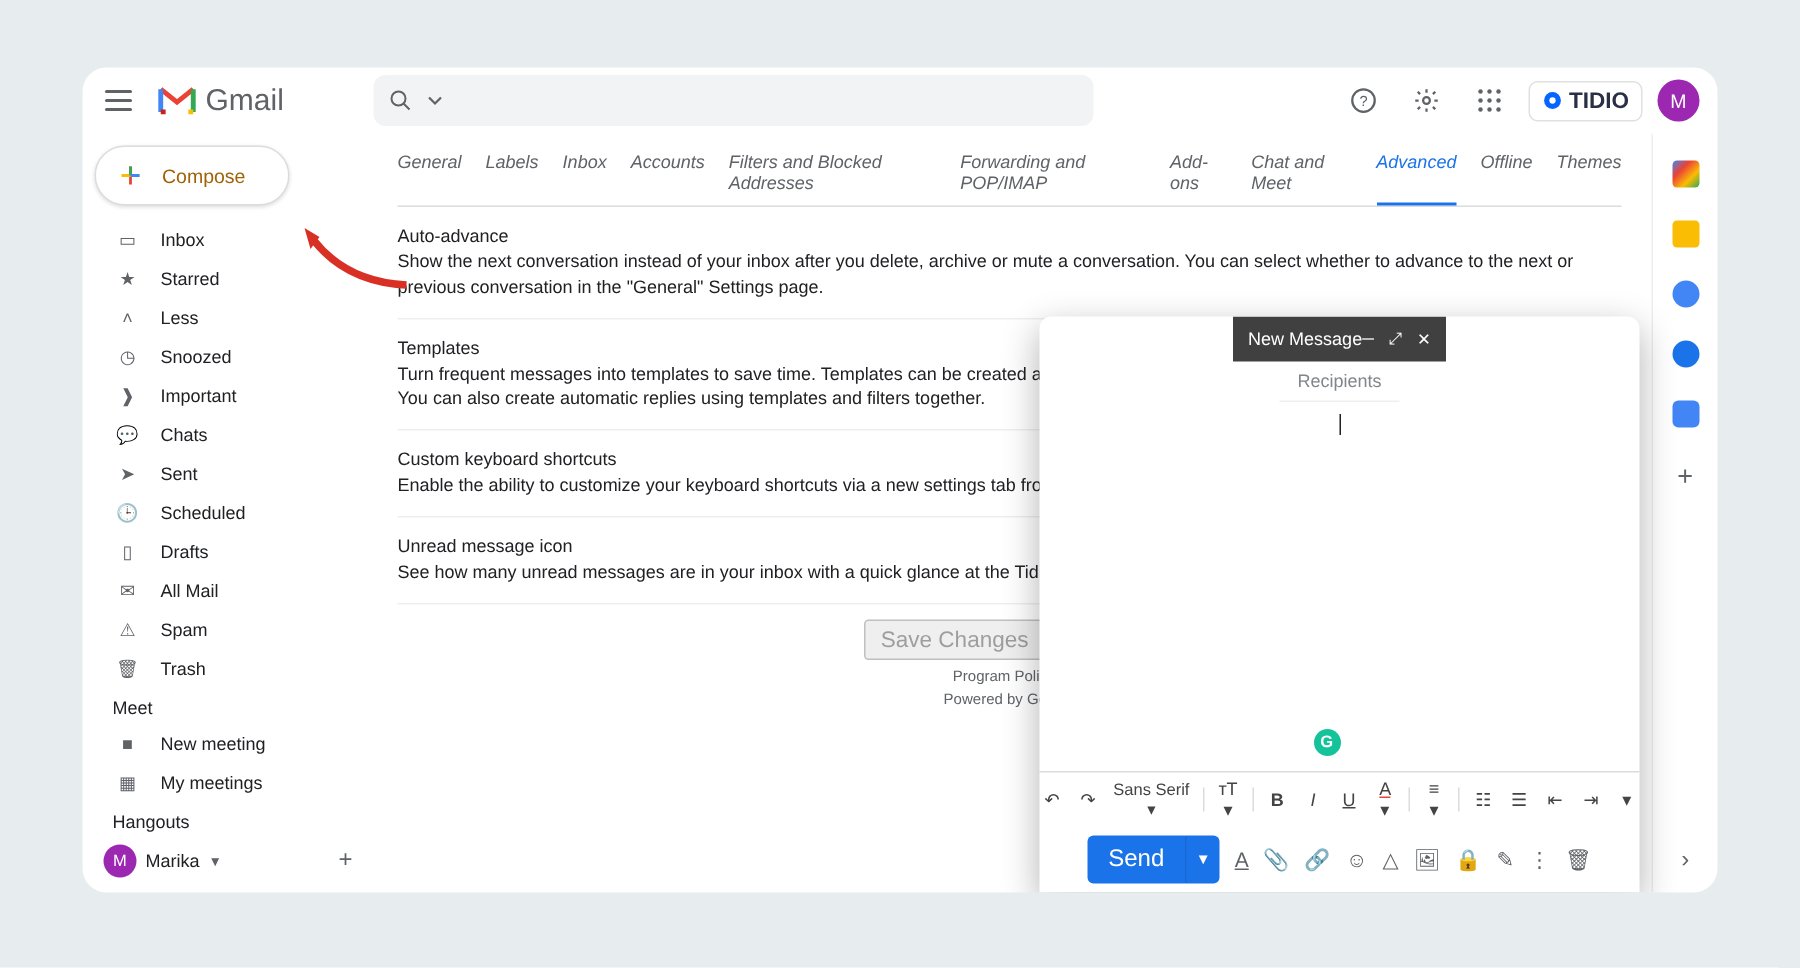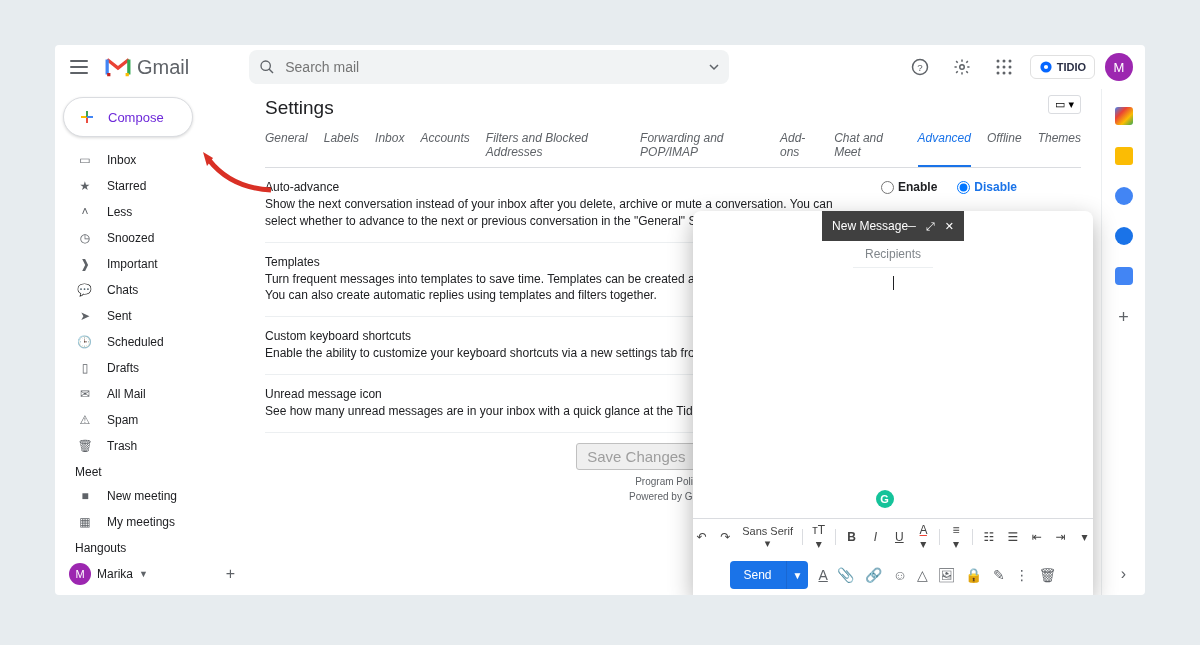--- a/index.html
+++ b/index.html
@@ -1,38 +1,38 @@
 <!DOCTYPE html>
 <html><head>
 <meta charset="utf-8">
 <style>
 * { box-sizing: border-box; margin: 0; padding: 0; font-family: Arial, sans-serif; }
 body { background: #e7ecef; padding: 45px 55px; }
-.app { background: #fff; border-radius: 4px; width: 1090px; height: 550px; position: relative; display: flex; flex-direction: column; overflow: hidden; }
+.app { background: #fff; border-radius: 16px; width: 1090px; height: 550px; position: relative; display: flex; flex-direction: column; overflow: hidden; }
 
 
 .header { height: 44px; display: flex; align-items: center; padding: 0 12px; gap: 10px; }
 .menu-icon { width: 24px; height: 24px; display: flex; flex-direction: column; justify-content: center; gap: 4px; padding: 0 3px; cursor: pointer; }
 .menu-icon span { height: 2px; background: #5f6368; border-radius: 1px; }
 .logo { display: flex; align-items: center; gap: 6px; margin-left: 4px; }
 .logo-m { width: 26px; height: 20px; position: relative; }
 .brand { font-size: 20px; color: #5f6368; font-weight: 400; }
 .search { margin-left: 50px; background: #f1f3f4; border-radius: 8px; height: 34px; width: 480px; display: flex; align-items: center; padding: 0 10px; gap: 10px; }
 .search-input { border: none; background: transparent; outline: none; font-size: 14px; flex: 1; color: #5f6368; }
 .spacer { flex: 1; }
 .hicon { width: 24px; height: 24px; color: #5f6368; display: flex; align-items: center; justify-content: center; cursor: pointer; font-size: 16px; margin: 0 4px; }
-.tidio-chip { display: flex; align-items: center; gap: 4px; padding: 4px 8px; border: 1px solid #e0e0e0; border-radius: 6px; font-size: 11px; font-weight: 700; color: #2a2f45; }
+.tidio-chip { display: flex; align-items: center; gap: 4px; padding: 4px 8px; border: 1px solid #e0e0e0; border-radius: 6px; font-size: 15px; font-weight: 700; color: #2a2f45; }
 .avatar { width: 28px; height: 28px; border-radius: 50%; background: #9c27b0; color: #fff; display: flex; align-items: center; justify-content: center; font-size: 13px; font-weight: 500; }
 
 
 .body { flex: 1; display: flex; overflow: hidden; }
 
 
 .sidebar { width: 190px; padding: 8px 0; display: flex; flex-direction: column; font-size: 13px; color: #202124; position: relative; }
-.compose { margin: 0 0 10px 8px; background: #fff; border: 1px solid #dadce0; border-radius: 24px; box-shadow: 0 1px 3px rgba(0,0,0,0.15); padding: 10px 20px 10px 14px; display: flex; align-items: center; gap: 12px; width: 130px; cursor: pointer; font-size: 13px; color: #6d28d9; }
+.compose { margin: 0 0 10px 8px; background: #fff; border: 1px solid #dadce0; border-radius: 24px; box-shadow: 0 1px 3px rgba(0,0,0,0.15); padding: 10px 20px 10px 14px; display: flex; align-items: center; gap: 12px; width: 130px; cursor: pointer; font-size: 13px; color: #a16207; }
 .plus-icon { width: 18px; height: 18px; position: relative; }
 .nav-item { display: flex; align-items: center; gap: 14px; padding: 5px 0 5px 22px; color: #202124; cursor: pointer; font-size: 12px; }
 .nav-item .nicon { width: 16px; height: 16px; display: flex; align-items: center; justify-content: center; color: #5f6368; }
 .section-label { font-size: 12px; font-weight: 500; padding: 6px 0 4px 20px; }
 .hangouts-row { display: flex; align-items: center; gap: 6px; padding: 4px 0 4px 14px; }
 .mini-avatar { width: 22px; height: 22px; border-radius: 50%; background: #9c27b0; color: #fff; display: flex; align-items: center; justify-content: center; font-size: 11px; }
 
 
 .main { flex: 1; padding: 6px 20px; overflow-y: auto; position: relative; }
 .page-title { font-size: 19px; color: #202124; margin: 2px 0 6px; font-weight: 400; }
@@ -61,21 +61,21 @@
 .cw-head { background: #404040; color: #fff; font-size: 12px; padding: 8px 10px; display: flex; align-items: center; }
 .cw-head-icons { margin-left: auto; display: flex; gap: 10px; font-size: 11px; }
 .cw-field { padding: 6px 12px; border-bottom: 1px solid #eceff1; font-size: 12px; color: #80868b; }
 .cw-body { flex: 1; padding: 8px 12px; position: relative; }
 .cursor { width: 1px; height: 14px; background: #202124; }
 .grammarly { position: absolute; right: 12px; bottom: 10px; width: 18px; height: 18px; border-radius: 50%; background: #15c39a; color: #fff; display: flex; align-items: center; justify-content: center; font-size: 11px; font-weight: 700; }
 .cw-toolbar { border-top: 1px solid #dadce0; padding: 4px 8px; display: flex; align-items: center; gap: 8px; font-size: 12px; color: #444; }
 .cw-toolbar .ti { cursor: pointer; width: 18px; text-align: center; }
 .cw-toolbar .sep { width: 1px; height: 16px; background: #dadce0; }
 .cw-sendrow { padding: 6px 8px; display: flex; align-items: center; gap: 10px; }
-.send-btn { background: #1a73e8; color: #fff; border: none; border-radius: 4px 0 0 4px; padding: 7px 14px; font-size: 12px; font-weight: 500; cursor: pointer; }
+.send-btn { background: #1a73e8; color: #fff; border: none; border-radius: 4px 0 0 4px; padding: 7px 14px; font-size: 16px; font-weight: 500; cursor: pointer; }
 .send-split { background: #1a73e8; color: #fff; border: none; border-radius: 0 4px 4px 0; padding: 7px 6px; font-size: 10px; cursor: pointer; border-left: 1px solid #1967d2; }
 .cw-sendrow .si { color: #5f6368; cursor: pointer; font-size: 14px; }
 
 
 .arrow { position: absolute; left: 146px; top: 105px; width: 80px; height: 48px; pointer-events: none; }
 
 svg { overflow: visible; }
 </style>
 </head>
 <body>
@@ -96,21 +96,20 @@
           <path d="M2 16 H5" stroke="#c5221f" stroke-width="3"></path>
           <path d="M22 16 H19" stroke="#fbbc04" stroke-width="3"></path>
         </svg>
       <span class="brand">Gmail</span>
     </div>
     <div class="search">
       <svg width="16" height="16" viewBox="0 0 24 24">
           <circle cx="10" cy="10" r="7" stroke="#5f6368" stroke-width="2" fill="none"></circle>
           <line x1="15" y1="15" x2="21" y2="21" stroke="#5f6368" stroke-width="2"></line>
         </svg>
-      <input class="search-input" placeholder="Search mail" style="">
       <svg width="10" height="10" viewBox="0 0 10 10">
           <path d="M1 3 L5 7 L9 3" stroke="#5f6368" stroke-width="1.5" fill="none"></path>
         </svg>
     </div>
     <div class="spacer"></div>
     <div class="hicon">
         <svg width="18" height="18" viewBox="0 0 24 24">
           <circle cx="12" cy="12" r="10" stroke="#5f6368" stroke-width="2" fill="none"></circle>
           <text x="12" y="17" text-anchor="middle" font-size="13" fill="#5f6368">?</text>
         </svg>
@@ -221,53 +220,39 @@
       <div class="hangouts-row">
         <div class="mini-avatar">M</div>
         <span style="font-size:12px">Marika</span>
         <span style="font-size:9px;color:#5f6368">▼</span>
         <span style="margin-left:auto;margin-right:10px;font-size:16px;color:#5f6368;cursor:pointer">+</span>
       </div>
 
     </div>
 
     <div class="main">
-      <div style="display:flex;align-items:flex-start">
-        <div class="page-title">Settings</div>
-        <div style="margin-left:auto" class="lang-btn">▭ ▾</div>
-      </div>
       <div class="tabs" id="tabs">
           <div class="tab">General</div>
           <div class="tab">Labels</div>
           <div class="tab">Inbox</div>
           <div class="tab">Accounts</div>
           <div class="tab">Filters and Blocked Addresses</div>
           <div class="tab">Forwarding and POP/IMAP</div>
           <div class="tab">Add-ons</div>
           <div class="tab">Chat and Meet</div>
           <div class="tab active">Advanced</div>
           <div class="tab">Offline</div>
           <div class="tab">Themes</div>
         </div>
       <div id="settings-list">
           <div class="setting">
             <div class="setting-text">
               <div class="st-title">Auto-advance</div>
               <div class="st-desc">Show the next conversation instead of your inbox after you delete, archive or mute a conversation. You can select whether to advance to the next or previous conversation in the "General" Settings page.</div>
             </div>
-            <div class="setting-options">
-      <label class="radio-opt">
-                <input type="radio" name="r0" style="">
-                <b>Enable</b>
-              </label>
-      <label class="radio-opt">
-                <input type="radio" name="r0" checked="" style="">
-                <b style="color:#1a73e8">Disable</b>
-              </label>
-    </div>
           </div>
           <div class="setting">
             <div class="setting-text">
               <div class="st-title">Templates</div>
               <div class="st-desc">Turn frequent messages into templates to save time. Templates can be created and inserted through the "More options" menu in the compose toolbar. You can also create automatic replies using templates and filters together.</div>
             </div>
           </div>
           <div class="setting">
             <div class="setting-text">
               <div class="st-title">Custom keyboard shortcuts</div>

